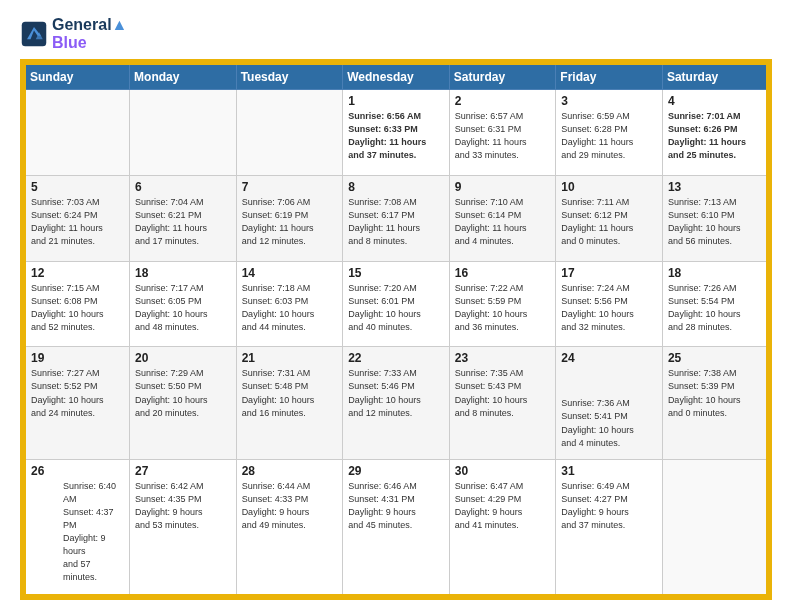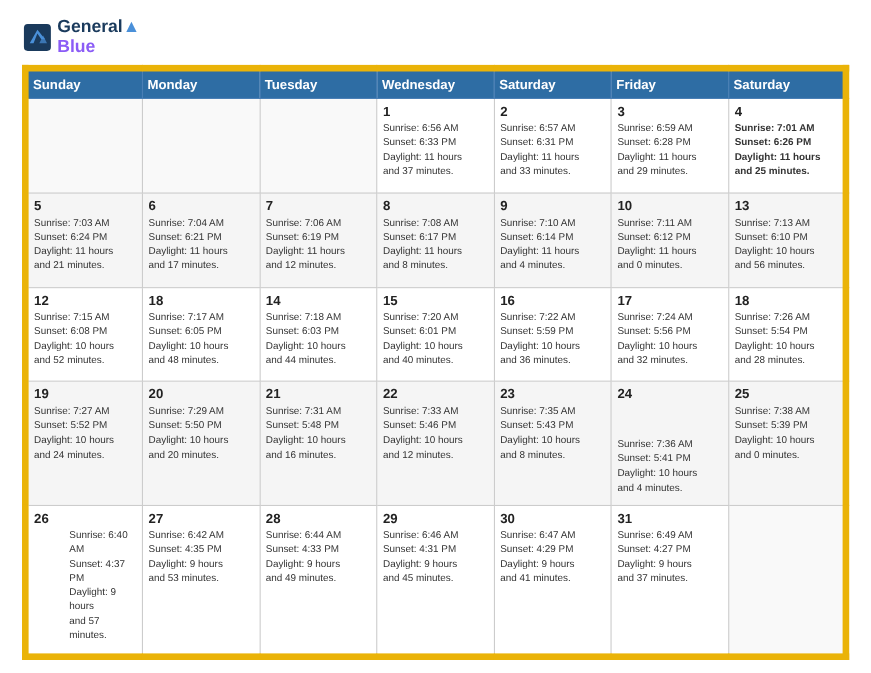--- a/index.html
+++ b/index.html
@@ -126,21 +126,21 @@
           <th>Saturday</th>
         </tr>
     </thead>
     <tbody>
     <tr>
           <td class="empty-cell"></td>
           <td class="empty-cell"></td>
           <td class="empty-cell"></td>
           <td>
             <span class="day-number">1</span>
-            <div class="day-info" style="white-space: pre-line;">Sunrise: 6:56 AM
+            <div class="day-info" style="white-space: pre-line; font-weight: bold;">Sunrise: 6:56 AM
 Sunset: 6:33 PM
 Daylight: 11 hours
 and 37 minutes.</div>
           </td>
           <td>
             <span class="day-number">2</span>
             <div class="day-info" style="white-space: pre-line;">Sunrise: 6:57 AM
 Sunset: 6:31 PM
 Daylight: 11 hours
 and 33 minutes.</div>

